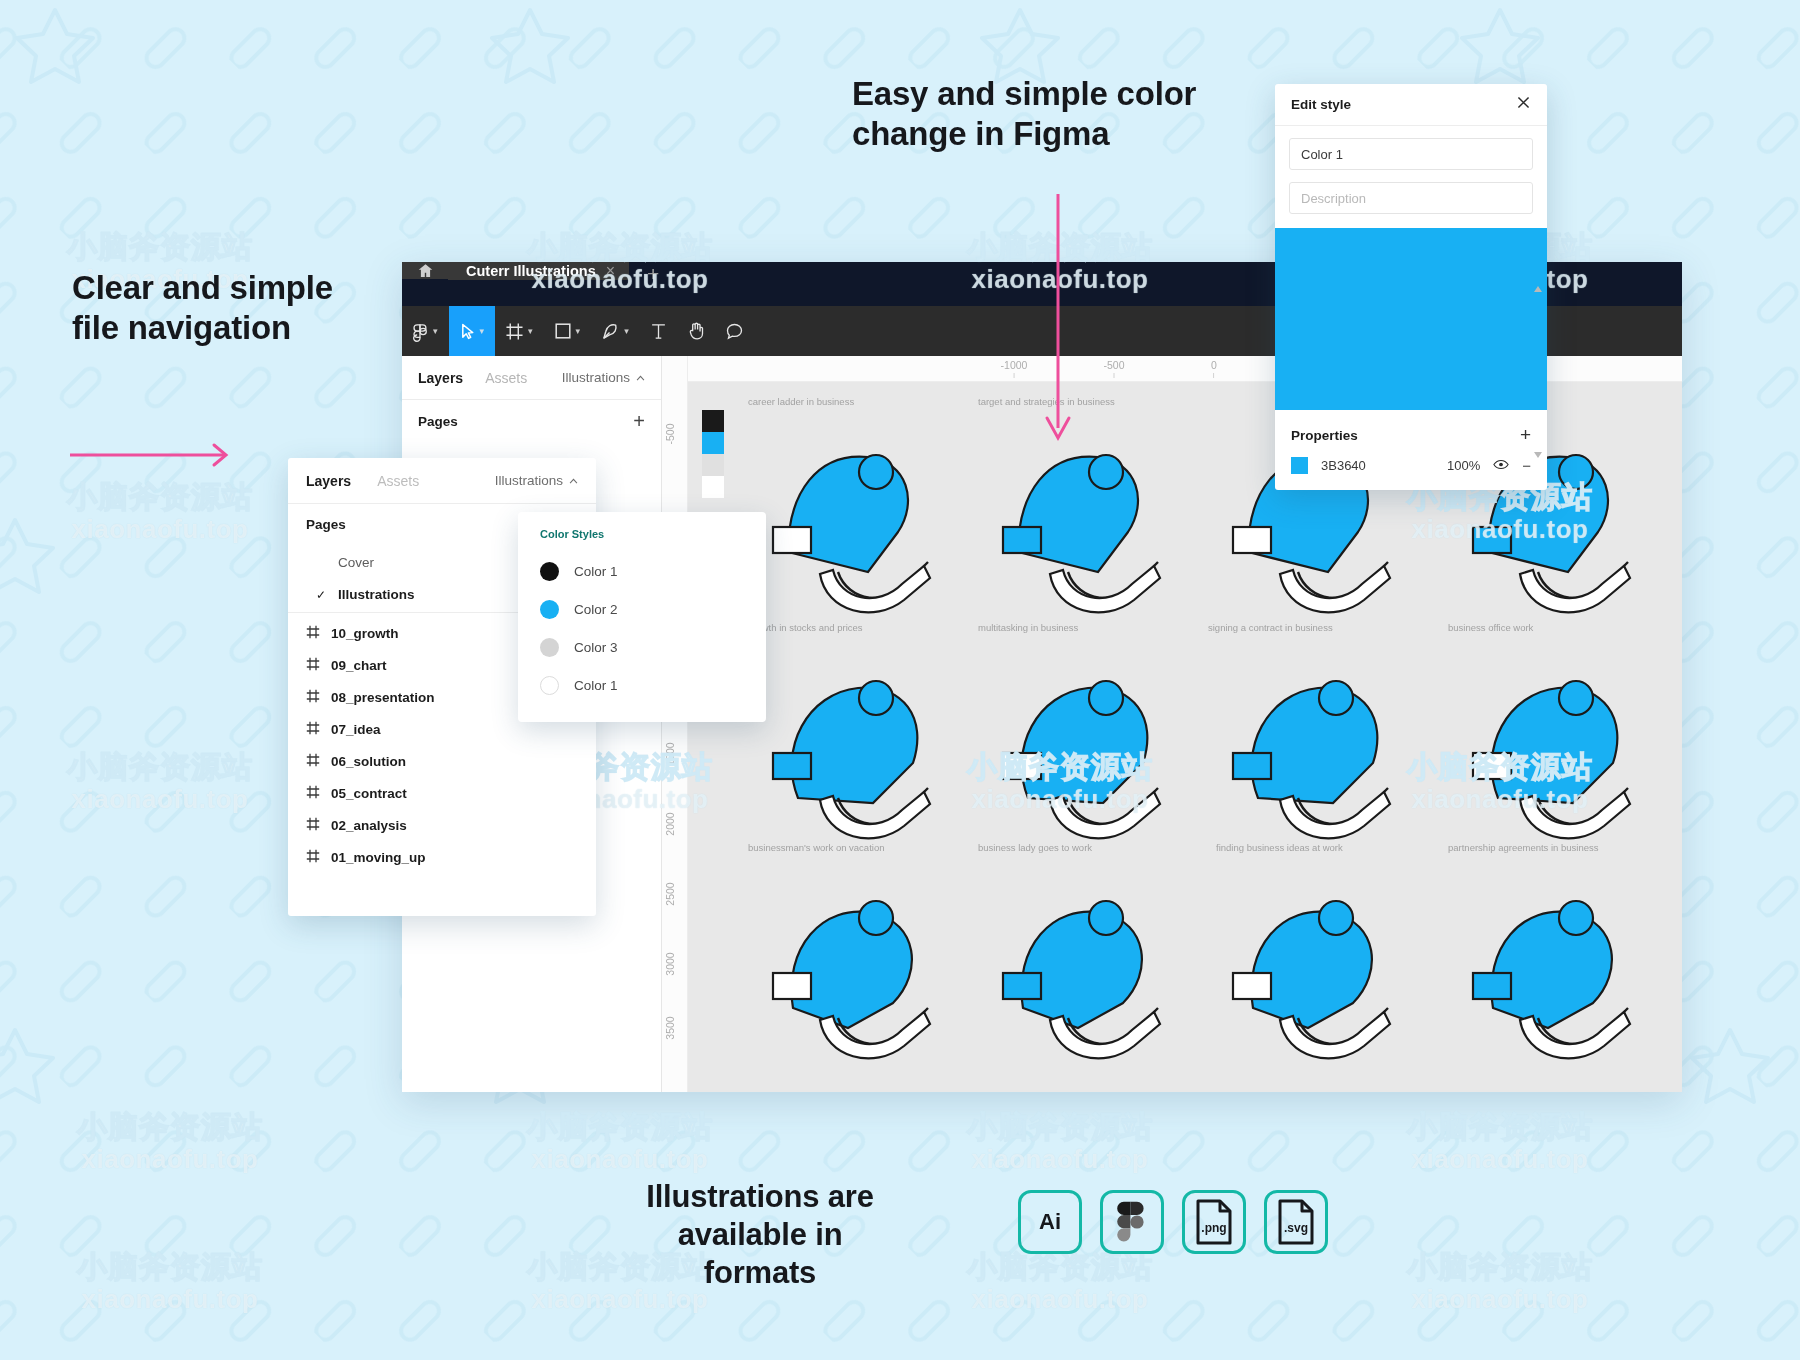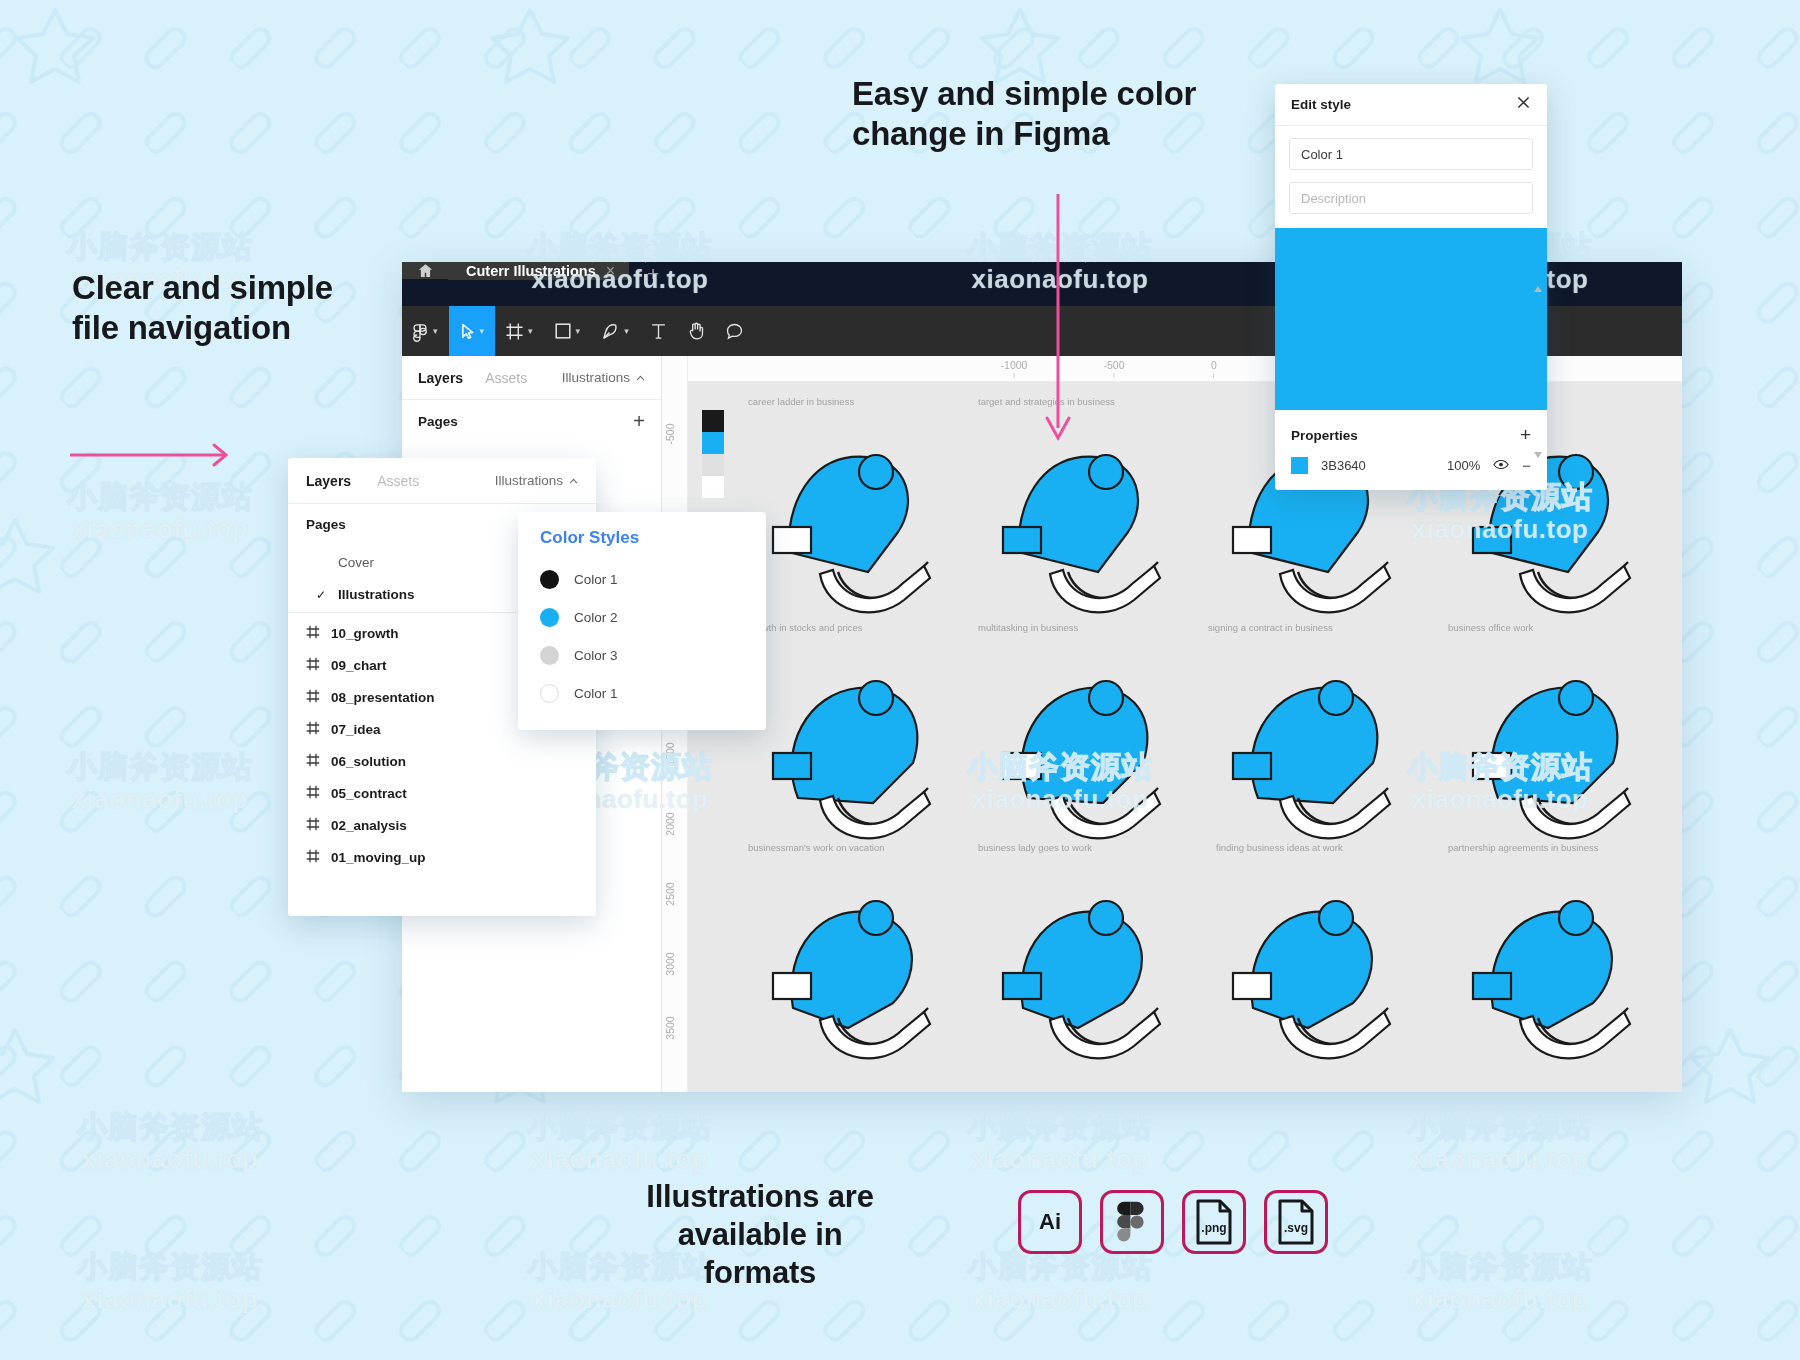--- a/index.html
+++ b/index.html
@@ -168,21 +168,21 @@
   }
   .hash-ico { width:15px; color:#3a3a3a; font-size:15px; line-height:1; }
 
   
   #color-styles {
     position:absolute; left:518px; top:512px; width:248px;
     background:#fff; border-radius:4px;
     box-shadow: 0 9px 28px rgba(40,80,110,.20);
     z-index: 14; padding: 16px 0 18px;
   }
-  #color-styles h4 { font-size:17px; padding:0 22px 12px; color:#3b82f6; }
+  #color-styles h4 { font-size:11px; padding:0 22px 12px; color:#0f766e; }
   .cs-row { height:38px; display:flex; align-items:center; gap:15px; padding:0 22px; font-size:13.5px; color:#4a4a4a;}
   .cs-dot { width:19px; height:19px; border-radius:50%; flex:0 0 19px; }
 
   
   #edit-style {
     position:absolute; left:1275px; top:84px; width:272px;
     background:#fff; border-radius:3px;
     box-shadow:0 9px 30px rgba(40,80,110,.22);
     z-index:16; overflow:hidden;
   }
@@ -203,21 +203,21 @@
   .es-prow { display:flex; align-items:center; gap:13px; padding:11px 16px 16px; font-size:13px; color:#3a3a3a;}
   .es-prow .sw { width:17px; height:17px; flex:0 0 17px;}
   .es-prow .op { margin-left:auto; }
   .es-prow .eye { font-size:13px; }
   .es-prow .minus { font-size:15px; color:#444;}
   .es-scroll { position:absolute; right:4px; top:200px; width:10px; height:176px; }
 
   
   #formats { position:absolute; left:1018px; top:1190px; display:flex; gap:18px; z-index:10;}
   .fmt {
-    width:64px; height:64px; border:3px solid #be185d; border-radius:13px;
+    width:64px; height:64px; border:3px solid #14b8a6; border-radius:13px;
     display:flex; align-items:center; justify-content:center;
     background:transparent;
   }
   .fmt .lbl { font-size:22px; font-weight:700; color:#16181c; }
 </style>
 </head>
 <body>
 
 <svg id="bg-pattern" width="1800" height="1360" viewBox="0 0 1800 1360">
   <defs>

